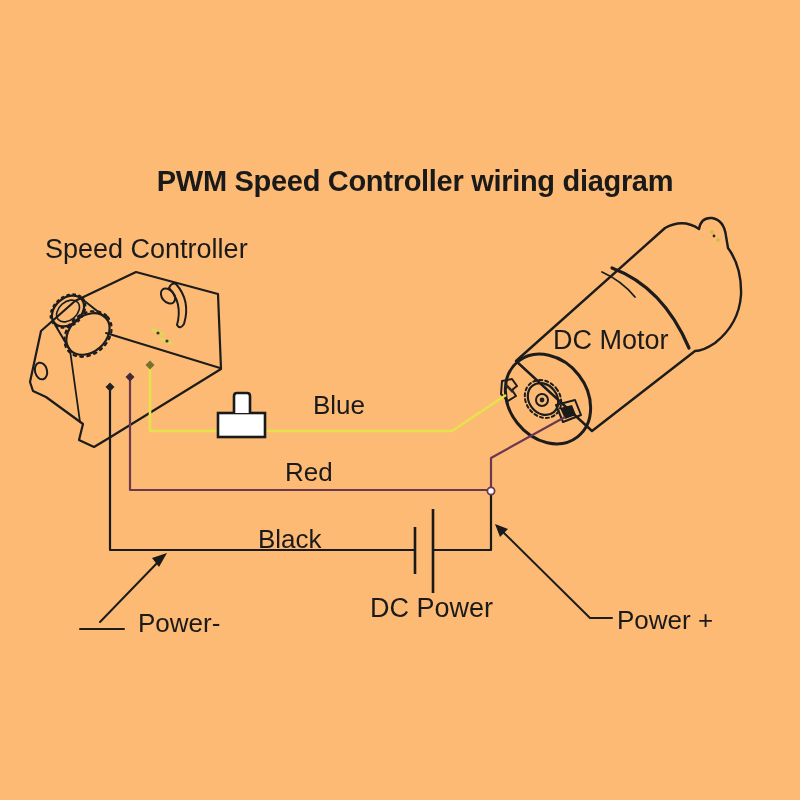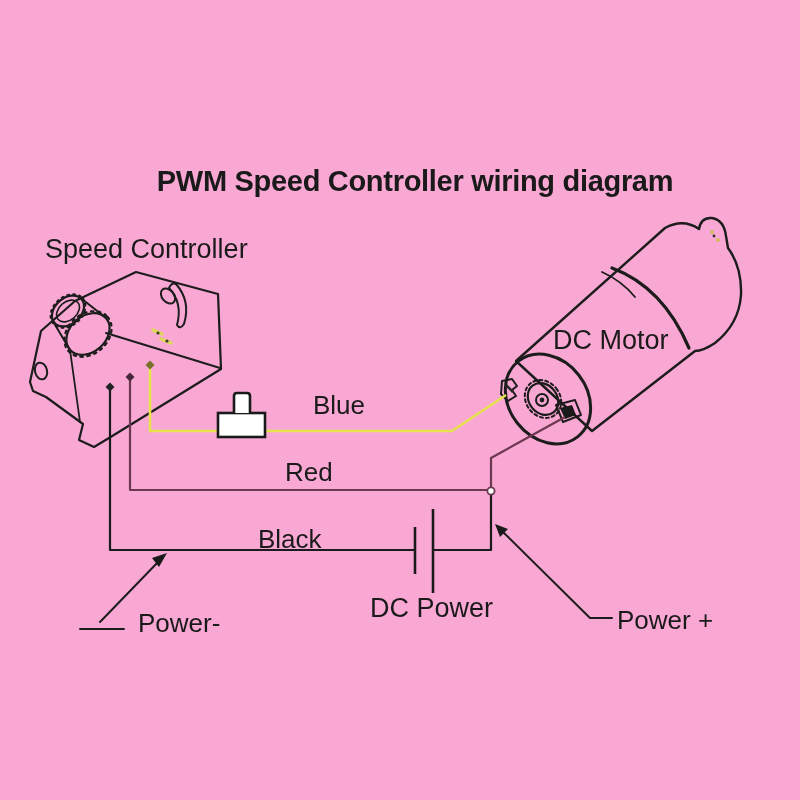--- a/index.html
+++ b/index.html
@@ -1,16 +1,16 @@
 <!DOCTYPE html>
 <html><head>
 <meta charset="utf-8">
 <style>
   html,body{margin:0;padding:0;background:#ffffff;}
-  #canvas{width:800px;height:800px;position:relative;background:#f9a8d4;overflow:hidden;}
+  #canvas{width:800px;height:800px;position:relative;background:#fdba74;overflow:hidden;}
   svg{display:block;}
   text{font-family:"Liberation Sans","DejaVu Sans",sans-serif;fill:#1a1a1a;}
   .title-text{font-size:29px;font-weight:bold;letter-spacing:-0.3px;}
   .comp-label{font-size:27px;}
   .wire-label{font-size:26px;}
   .ln{stroke:#1c1c1c;fill:none;stroke-linejoin:round;stroke-linecap:round;}
 </style>
 </head>
 <body>
 

